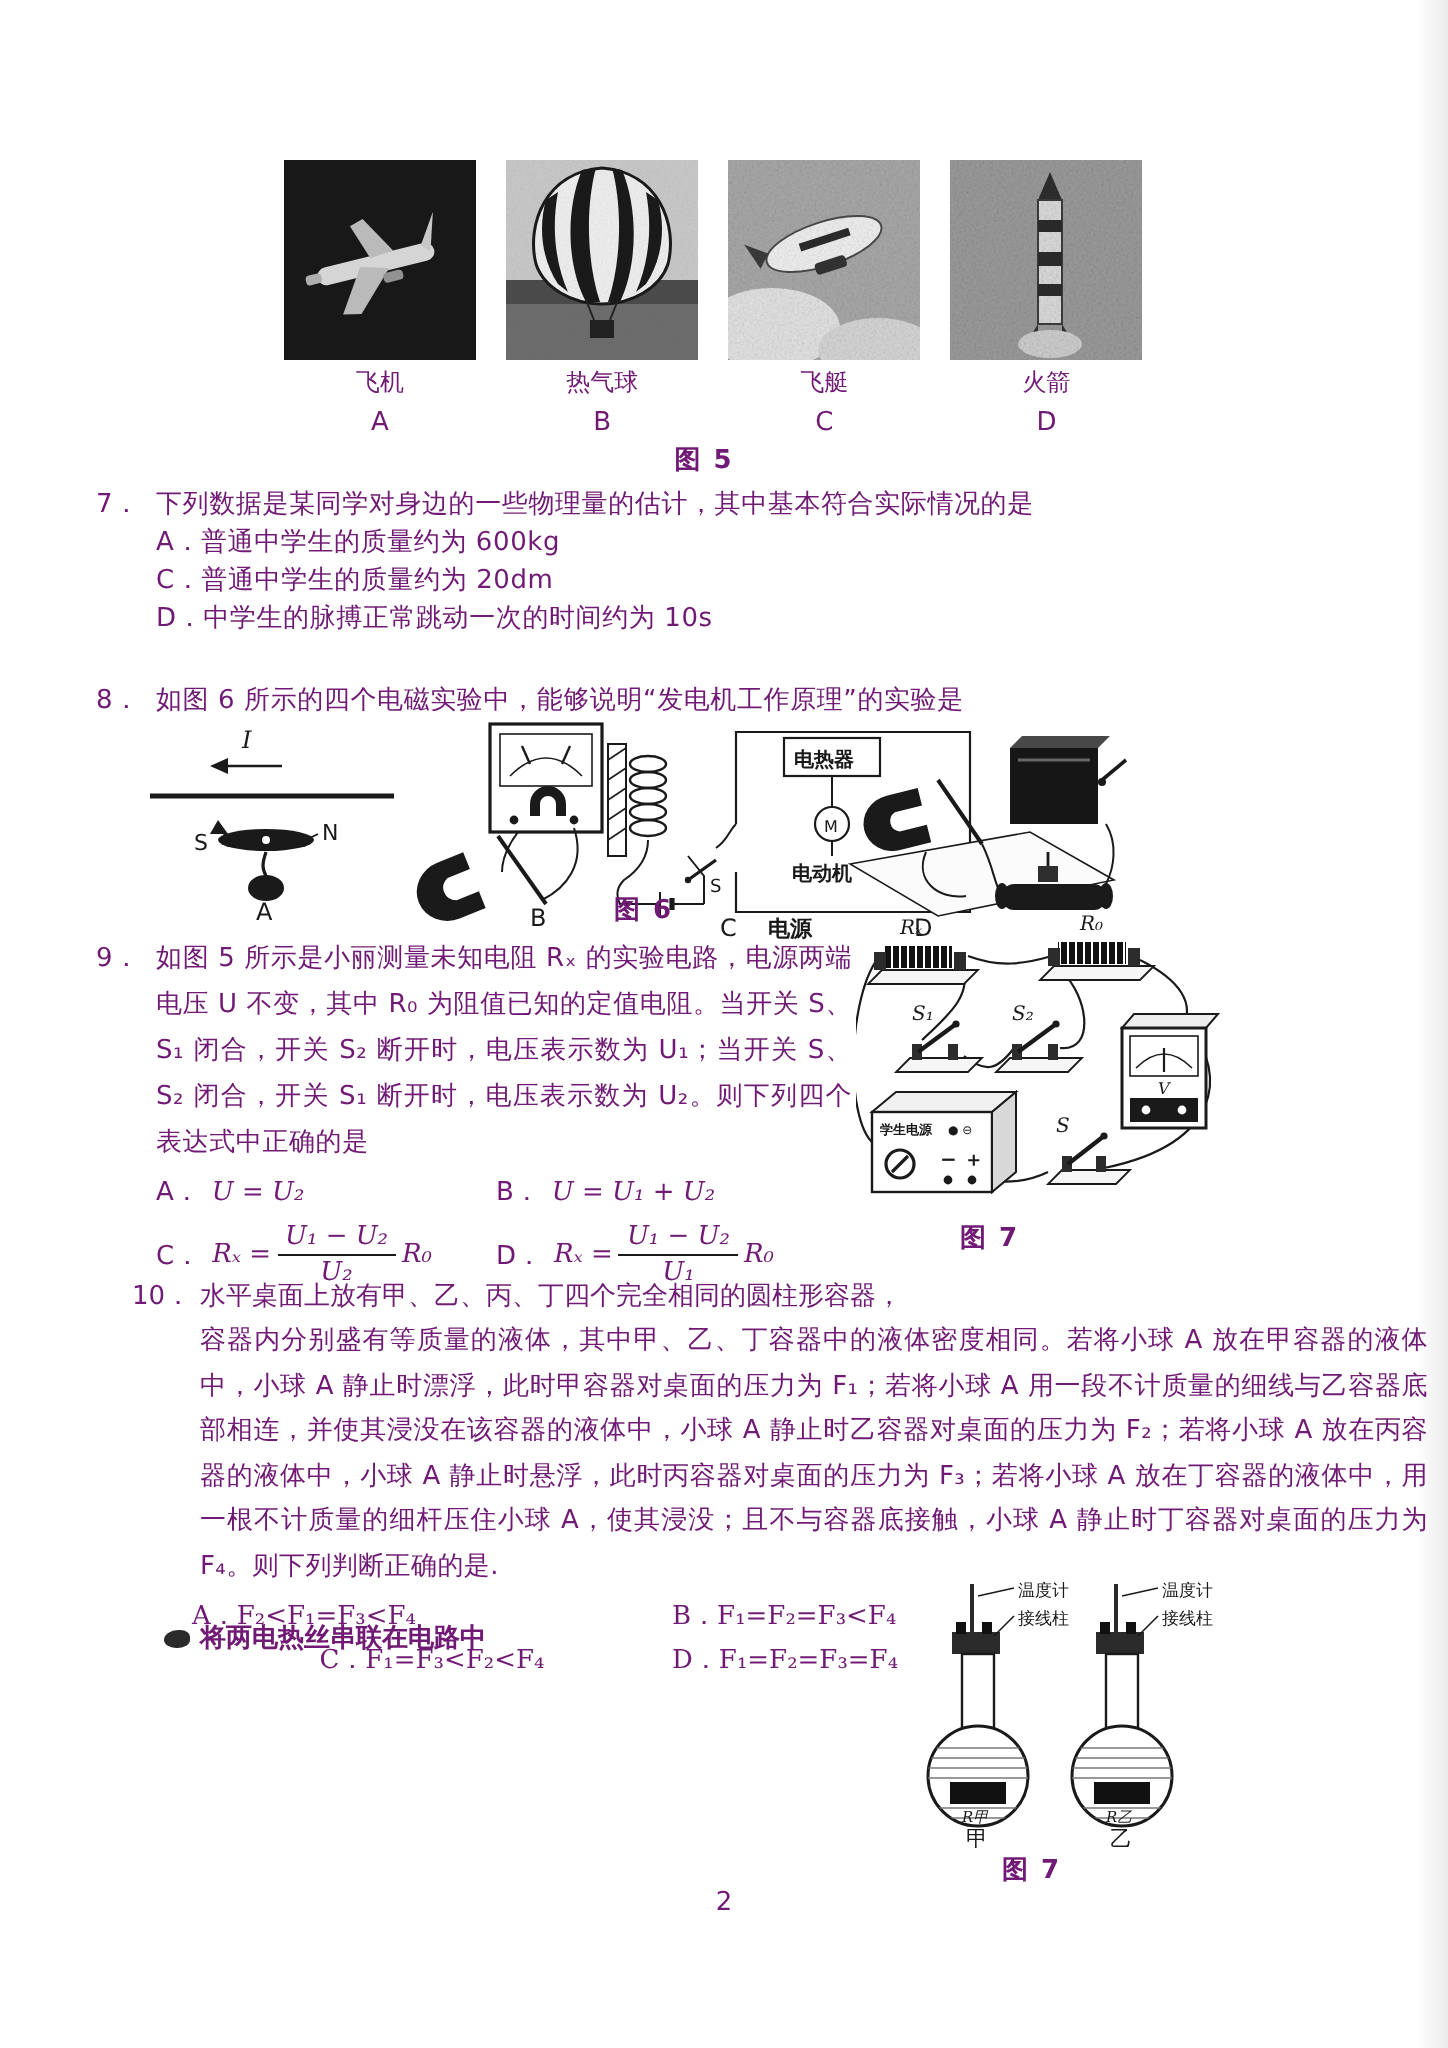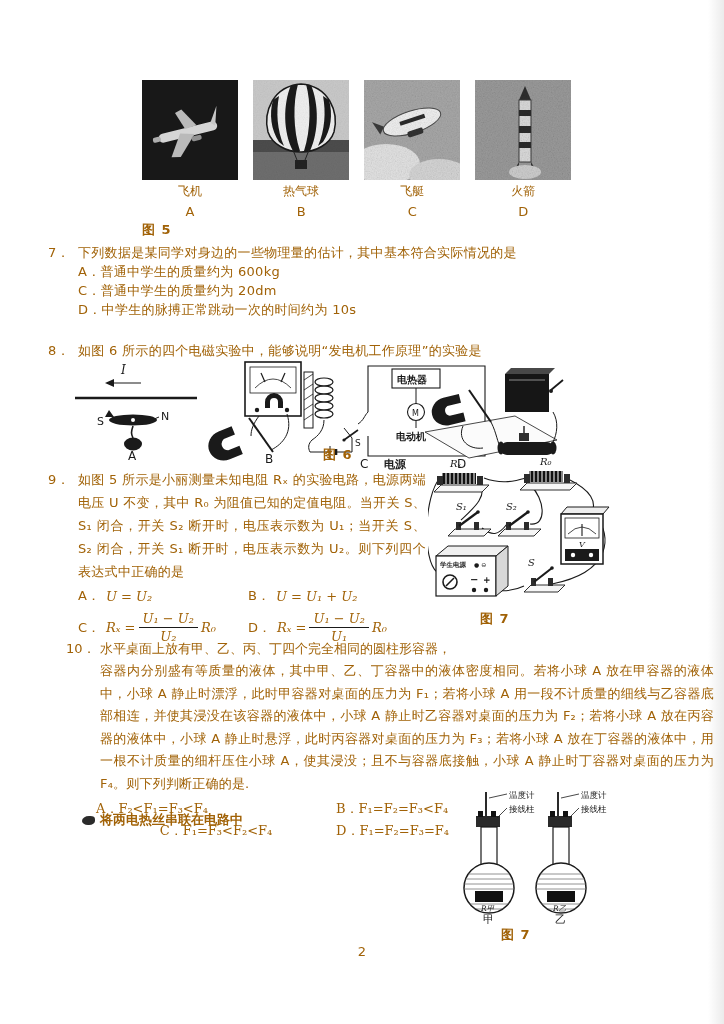--- a/index.html
+++ b/index.html
@@ -1,17 +1,17 @@
 <!DOCTYPE html>
 <html><head>
 <meta charset="utf-8">
 <style>
   html,body{margin:0;padding:0;background:#e8e8e8;}
   #page{position:relative;width:724px;height:1024px;background:#ffffff;overflow:hidden;
-        font-family:"DejaVu Sans",sans-serif;color:#a16207;}
+        font-family:"DejaVu Sans",sans-serif;color:#701a75;}
   .abs{position:absolute;}
   .txt{font-size:13px;line-height:19px;letter-spacing:0.3px;}
   .qrow{display:flex;align-items:flex-start;}
   .qno{flex:0 0 30px;font-size:13px;}
   .qbody{flex:1;}
   .opt{margin-left:30px;}
   .photo-col{display:inline-block;width:96px;margin-right:10px;text-align:center;vertical-align:top;}
   .photo-label{font-size:12px;margin-top:3px;}
   .photo-letter{font-size:13px;margin-top:4px;}
   .figcap{font-size:13px;font-weight:bold;letter-spacing:1px;}
@@ -116,21 +116,21 @@
         <rect x="44" y="62" width="12" height="6" fill="#2b2b2b"></rect>
         <polygon points="44,82 38,92 44,92" fill="#333"></polygon>
         <polygon points="56,82 62,92 56,92" fill="#333"></polygon>
         <ellipse cx="50" cy="92" rx="16" ry="7" fill="#cfcfcf"></ellipse>
         <rect width="96" height="100" filter="url(#nzD)" opacity="0.4" style="mix-blend-mode:multiply"></rect>
       </svg>
       <div class="photo-label">火箭</div>
       <div class="photo-letter">D</div>
     </div>
   </div>
-  <div class="abs figcap" style="left:142px;top:221px;width:420px;">图 5</div>
+  <div class="abs figcap" style="left:142px;top:221px;width:420px;text-align:center;">图 5</div>
 
   <div class="abs txt" style="left:48px;top:243px;width:640px;">
     <div class="qrow">
       <span class="qno">7．</span>
       <div class="qbody">下列数据是某同学对身边的一些物理量的估计，其中基本符合实际情况的是</div>
     </div>
     <div class="opt">A．普通中学生的质量约为 600kg</div>
     <div class="opt">C．普通中学生的质量约为 20dm</div>
     <div class="opt">D．中学生的脉搏正常跳动一次的时间约为 10s</div>
   </div>
@@ -224,21 +224,21 @@
       <rect x="102" y="73" width="10" height="8" fill="#2e2e2e"></rect>
       <line x1="107" y1="73" x2="107" y2="66" stroke="#1a1a1a" stroke-width="1.4"></line>
       <line x1="134" y1="30" x2="146" y2="20" stroke="#1a1a1a" stroke-width="1.8"></line>
       <circle cx="134" cy="31" r="2" fill="#1a1a1a"></circle>
       <path d="M46,66 C40,80 52,90 66,88" fill="none" stroke="#1a1a1a" stroke-width="1"></path>
       <path d="M74,62 C80,74 80,82 84,88" fill="none" stroke="#1a1a1a" stroke-width="1"></path>
       <path d="M136,52 C142,62 140,74 136,82" fill="none" stroke="#1a1a1a" stroke-width="1"></path>
       <text x="40" y="108" font-size="12">D</text>
     </svg>
 
-    <div class="abs figcap" style="left:228px;top:88px;padding-left:40px;">图 6</div>
+    <div class="abs figcap" style="left:212px;top:88px;padding-left:40px;">图 6</div>
   </div>
 
   <div class="abs" style="left:48px;top:468px;width:378px;">
     <div class="qrow" style="font-size:13px;line-height:23px;letter-spacing:0.3px;">
       <span class="qno">9．</span>
       <div class="qbody" style="text-align:justify;">如图 5 所示是小丽测量未知电阻 Rₓ 的实验电路，电源两端电压 U 不变，其中 R₀ 为阻值已知的定值电阻。当开关 S、S₁ 闭合，开关 S₂ 断开时，电压表示数为 U₁；当开关 S、S₂ 闭合，开关 S₁ 断开时，电压表示数为 U₂。则下列四个表达式中正确的是</div>
     </div>
     <div style="margin-top:4px;">
       <div style="display:flex;">
         <div class="optline" style="margin-left:30px;width:170px;">

